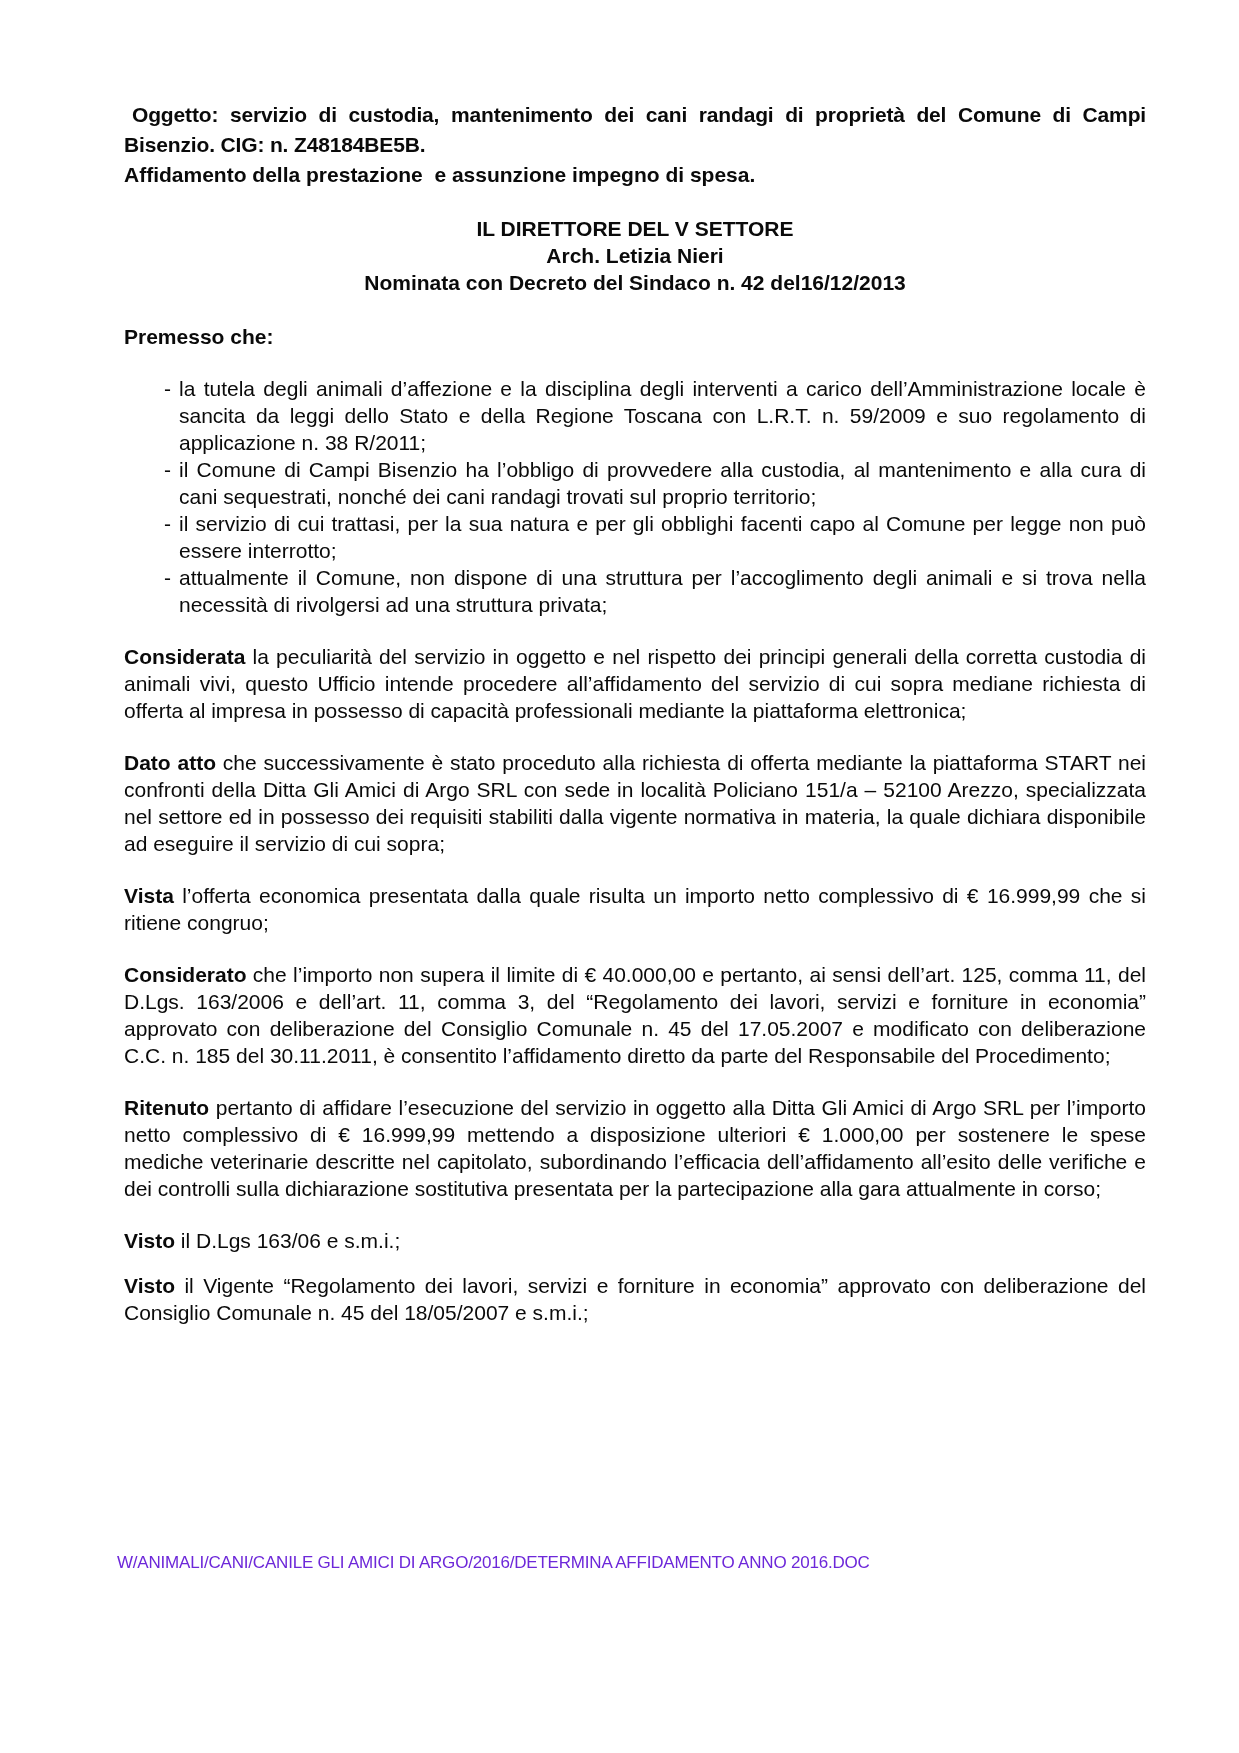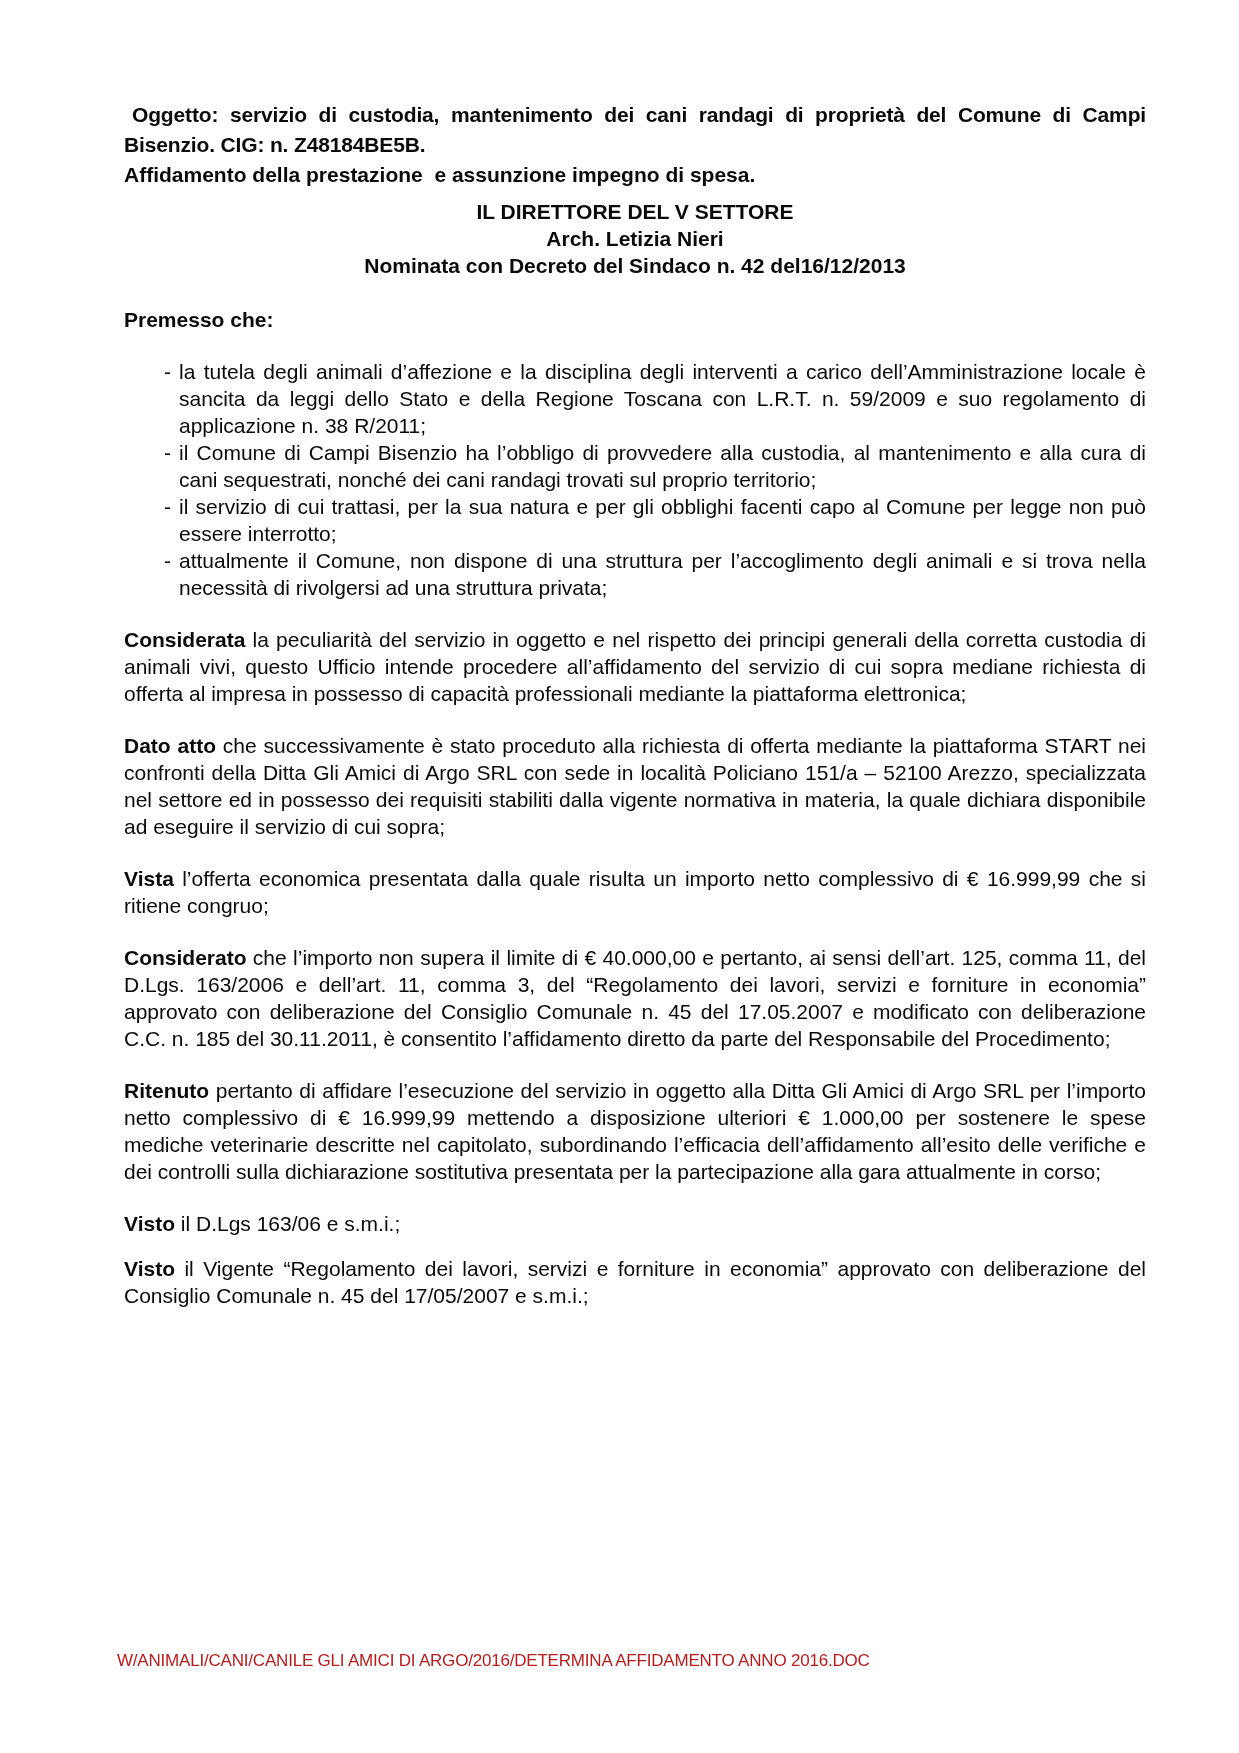--- a/index.html
+++ b/index.html
@@ -30,21 +30,21 @@
   .bold { font-weight: 700; }
   .justify { text-align: justify; }
   .center { text-align: center; }
 
   .subject {
     font-weight: 700;
     line-height: 30px;
   }
   .subject-first { text-indent: 8px; letter-spacing: -0.15px; }
 
-  .header-block { margin-top: 8px; }
+  .header-block { margin-top: 25px; }
 
   .premesso-label { margin-top: 27px; font-weight: 700; }
 
   ul.premesso-list {
     list-style: none;
     margin: 25px 0 0 0;
     padding: 0;
   }
   ul.premesso-list li {
     position: relative;
@@ -58,25 +58,25 @@
     top: 0;
   }
 
   .para { margin-top: 25px; }
   .para.gap-sm { margin-top: 18px; }
   .para .lead { font-weight: 700; }
 
   .doc-footer {
     position: absolute;
     left: 117px;
-    top: 1650px;
+    top: 1552px;
     font-size: 17px;
     letter-spacing: -0.2px;
     line-height: 21px;
-    color: #b91c1c;
+    color: #6d28d9;
     text-align: center;
   }
 </style>
 </head>
 <body>
 
 <div class="page">
   <div class="content">
 
     <p class="subject subject-first justify"> Oggetto: servizio di custodia, mantenimento dei cani randagi di proprietà del Comune di Campi Bisenzio. CIG: n. Z48184BE5B.</p>
@@ -104,19 +104,19 @@
 
     <p class="para justify"><span class="lead">Vista</span><span> l’offerta economica presentata dalla quale risulta un importo netto complessivo di € 16.999,99 che si ritiene congruo;</span></p>
 
     <p class="para justify"><span class="lead">Considerato</span><span> che l’importo non supera il limite di € 40.000,00 e pertanto, ai sensi dell’art. 125, comma 11, del D.Lgs. 163/2006 e dell’art. 11, comma 3, del “Regolamento dei lavori, servizi e forniture in economia” approvato con deliberazione del Consiglio Comunale n. 45 del 17.05.2007 e modificato con deliberazione C.C. n. 185 del 30.11.2011, è consentito l’affidamento diretto da parte del Responsabile del Procedimento;</span></p>
 
     <p class="para justify"><span class="lead">Ritenuto</span><span> pertanto di affidare l’esecuzione del servizio in oggetto alla Ditta Gli Amici di Argo SRL per l’importo netto complessivo di € 16.999,99 mettendo a disposizione ulteriori € 1.000,00 per sostenere le spese mediche veterinarie descritte nel capitolato, subordinando l’efficacia dell’affidamento all’esito delle verifiche e dei controlli sulla dichiarazione sostitutiva presentata per la partecipazione alla gara attualmente in corso;</span></p>
 
 
     <p class="para justify"><span class="lead">Visto</span><span> il D.Lgs 163/06 e s.m.i.;</span></p>
 
-    <p class="para gap-sm justify"><span class="lead">Visto</span><span> il Vigente “Regolamento dei lavori, servizi e forniture in economia” approvato con deliberazione del Consiglio Comunale n. 45 del 17/05/2007 e s.m.i.;</span></p>
+    <p class="para gap-sm justify"><span class="lead">Visto</span><span> il Vigente “Regolamento dei lavori, servizi e forniture in economia” approvato con deliberazione del Consiglio Comunale n. 45 del 18/05/2007 e s.m.i.;</span></p>
 
 
   </div>
 
   <div class="doc-footer">W/ANIMALI/CANI/CANILE GLI AMICI DI ARGO/2016/DETERMINA AFFIDAMENTO ANNO 2016.DOC</div>
 </div>
 
 </body></html>

